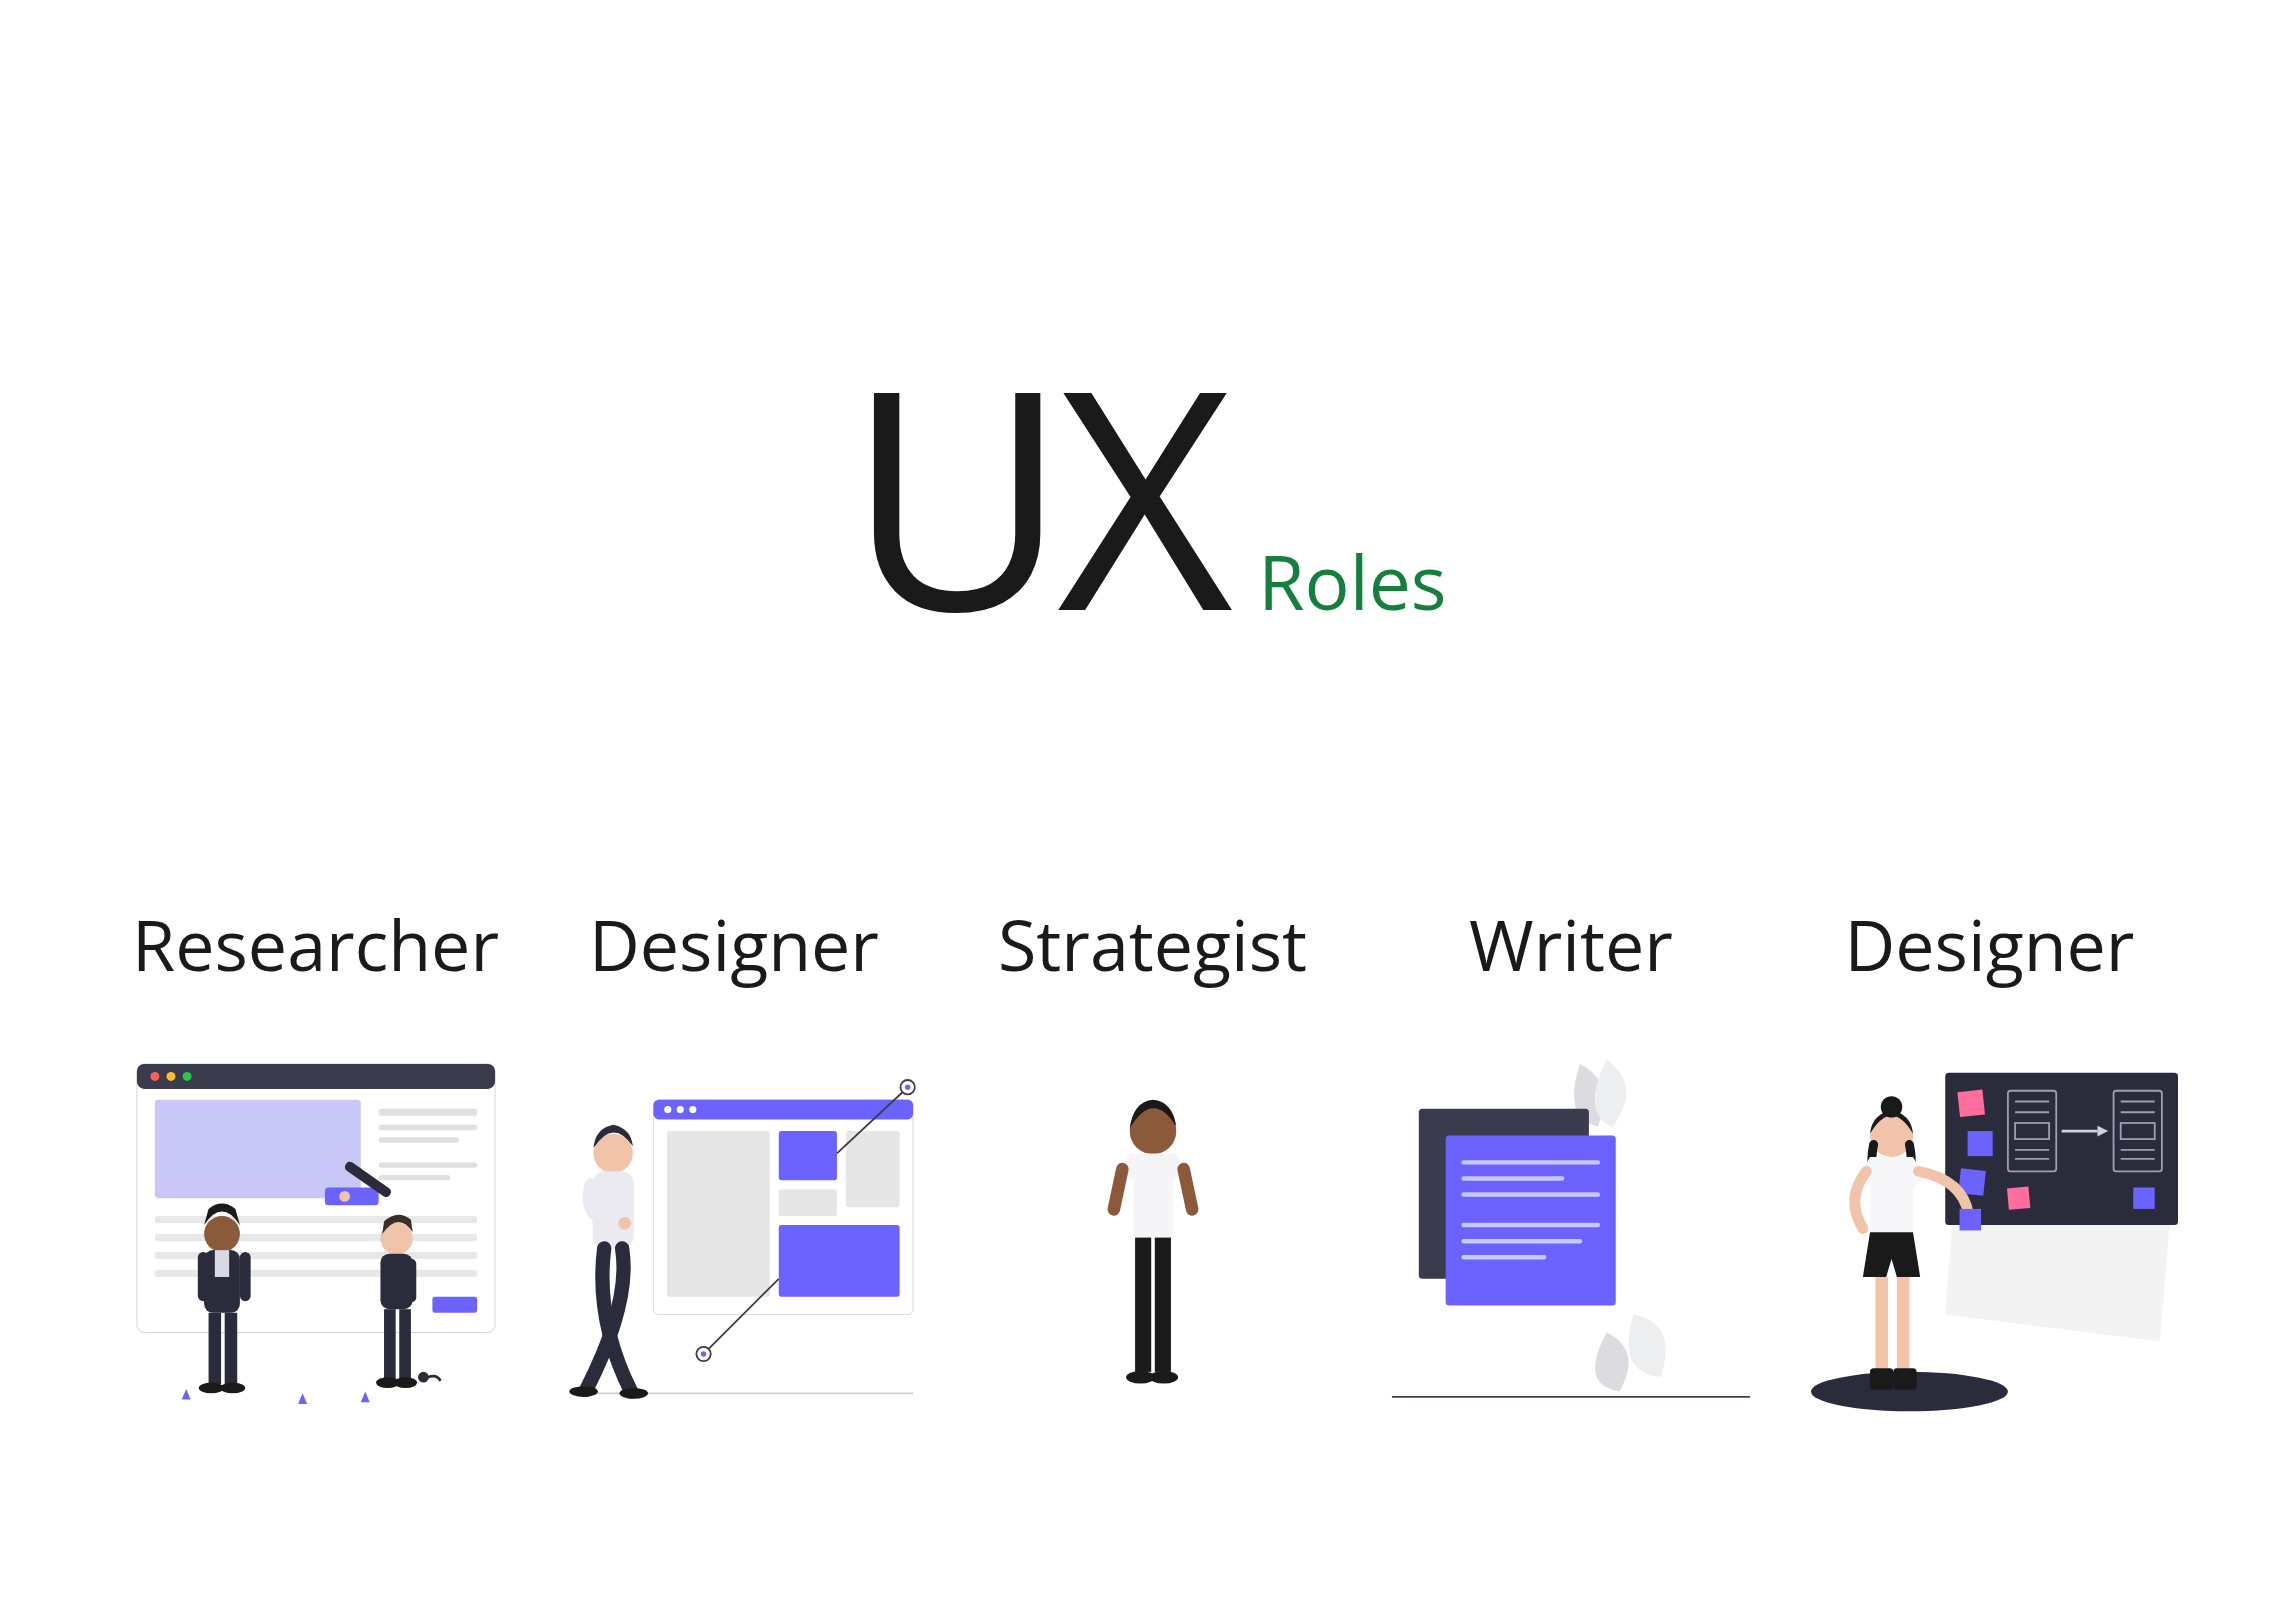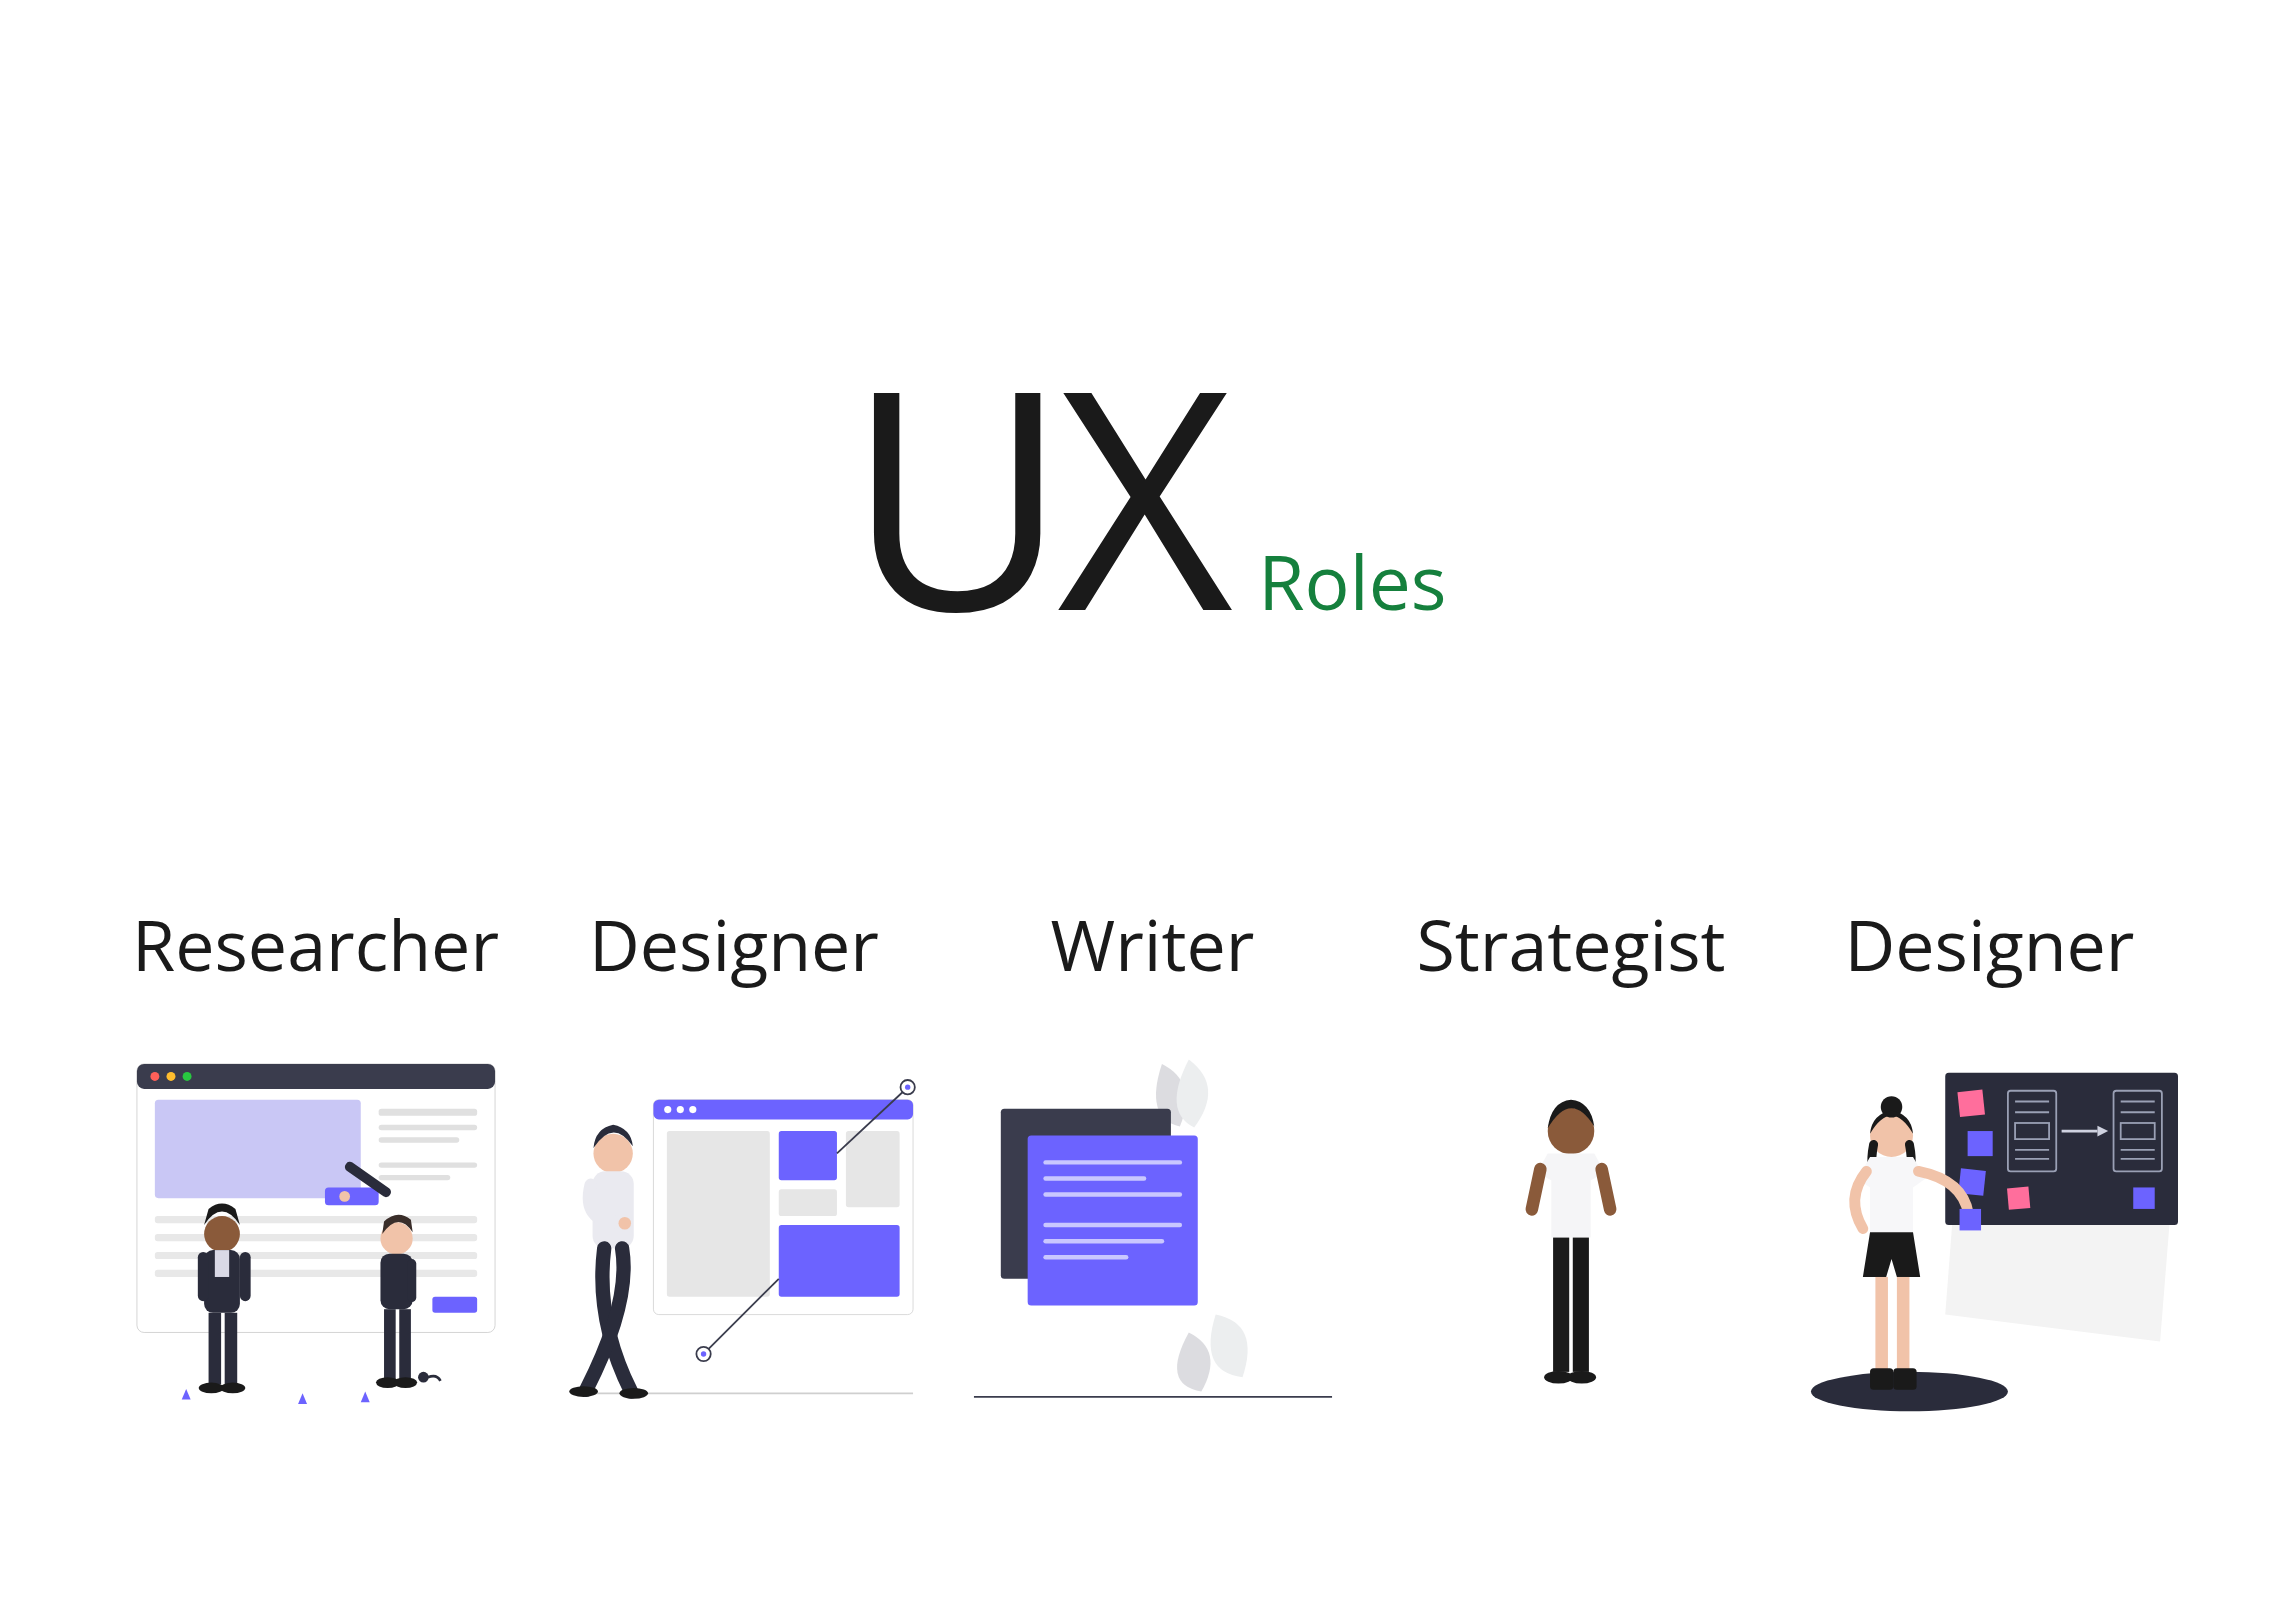--- a/index.html
+++ b/index.html
@@ -174,20 +174,45 @@
           <path d="M75 226 q-10 80 30 160" stroke="#2a2c3b" stroke-width="16" fill="none" stroke-linecap="round"></path>
           <path d="M95 226 q10 60 -40 158" stroke="#2a2c3b" stroke-width="16" fill="none" stroke-linecap="round"></path>
           <ellipse cx="108" cy="388" rx="16" ry="6" fill="#1a1a1a"></ellipse>
           <ellipse cx="52" cy="386" rx="16" ry="6" fill="#1a1a1a"></ellipse>
         </g>
       </svg>
     </div>
   </div>
 
   <div class="role">
+    <span class="role-label">Strategist</span>
+    <div class="illus">
+      <svg viewBox="0 0 440 420" width="394" height="376">
+
+        <g>
+
+          <circle cx="220" cy="95" r="26" fill="#8a5a3a"></circle>
+          <path d="M194 92 q26 -44 52 -2 q-4 -28 -26 -30 q-22 2 -26 32 z" fill="#1a1a1a"></path>
+
+          <path d="M194 120 h52 l12 22 l-16 8 l0 64 h-44 l0 -64 l-16 -8 z" fill="#f5f5f7"></path>
+
+          <rect x="174" y="130" width="14" height="60" rx="7" fill="#8a5a3a" transform="rotate(12 181 160)"></rect>
+          <rect x="252" y="130" width="14" height="60" rx="7" fill="#8a5a3a" transform="rotate(-12 259 160)"></rect>
+
+          <rect x="200" y="214" width="18" height="150" fill="#1a1a1a"></rect>
+          <rect x="222" y="214" width="18" height="150" fill="#1a1a1a"></rect>
+
+          <ellipse cx="206" cy="370" rx="16" ry="7" fill="#1a1a1a"></ellipse>
+          <ellipse cx="232" cy="370" rx="16" ry="7" fill="#1a1a1a"></ellipse>
+        </g>
+      </svg>
+    </div>
+  </div>
+
+  <div class="role">
     <span class="role-label">Writer</span>
     <div class="illus">
       <svg viewBox="0 0 440 420" width="394" height="376">
 
         <path d="M230 20 q40 20 20 70 q-40 -10 -20 -70 z" fill="#dcdce0"></path>
         <path d="M260 15 q40 30 6 76 q-36 -18 -6 -76 z" fill="#eceeef"></path>
 
         <rect x="50" y="70" width="190" height="190" rx="4" fill="#3a3c4d"></rect>
 
         <rect x="80" y="100" width="190" height="190" rx="4" fill="#6c63ff"></rect>
@@ -203,45 +228,20 @@
 
         <path d="M290 300 q50 10 30 70 q-50 -6 -30 -70 z" fill="#eceeef"></path>
         <path d="M260 320 q40 20 14 66 q-46 -8 -14 -66 z" fill="#dcdce0"></path>
 
         <line x1="20" y1="392" x2="420" y2="392" stroke="#3a3c4d" stroke-width="2"></line>
       </svg>
     </div>
   </div>
 
   <div class="role">
-    <span class="role-label">Strategist</span>
-    <div class="illus">
-      <svg viewBox="0 0 440 420" width="394" height="376">
-
-        <g>
-
-          <circle cx="220" cy="95" r="26" fill="#8a5a3a"></circle>
-          <path d="M194 92 q26 -44 52 -2 q-4 -28 -26 -30 q-22 2 -26 32 z" fill="#1a1a1a"></path>
-
-          <path d="M194 120 h52 l12 22 l-16 8 l0 64 h-44 l0 -64 l-16 -8 z" fill="#f5f5f7"></path>
-
-          <rect x="174" y="130" width="14" height="60" rx="7" fill="#8a5a3a" transform="rotate(12 181 160)"></rect>
-          <rect x="252" y="130" width="14" height="60" rx="7" fill="#8a5a3a" transform="rotate(-12 259 160)"></rect>
-
-          <rect x="200" y="214" width="18" height="150" fill="#1a1a1a"></rect>
-          <rect x="222" y="214" width="18" height="150" fill="#1a1a1a"></rect>
-
-          <ellipse cx="206" cy="370" rx="16" ry="7" fill="#1a1a1a"></ellipse>
-          <ellipse cx="232" cy="370" rx="16" ry="7" fill="#1a1a1a"></ellipse>
-        </g>
-      </svg>
-    </div>
-  </div>
-
-  <div class="role">
     <span class="role-label">Designer</span>
     <div class="illus">
       <svg viewBox="0 0 440 420" width="394" height="376">
 
         <polygon points="190,40 430,80 410,330 170,300" fill="#f3f3f3"></polygon>
 
         <rect x="170" y="30" width="260" height="170" rx="4" fill="#2a2c3b"></rect>
 
         <rect x="185" y="50" width="28" height="28" fill="#ff6e9c" transform="rotate(-6 199 64)"></rect>
         <rect x="195" y="95" width="28" height="28" fill="#6c63ff"></rect>

